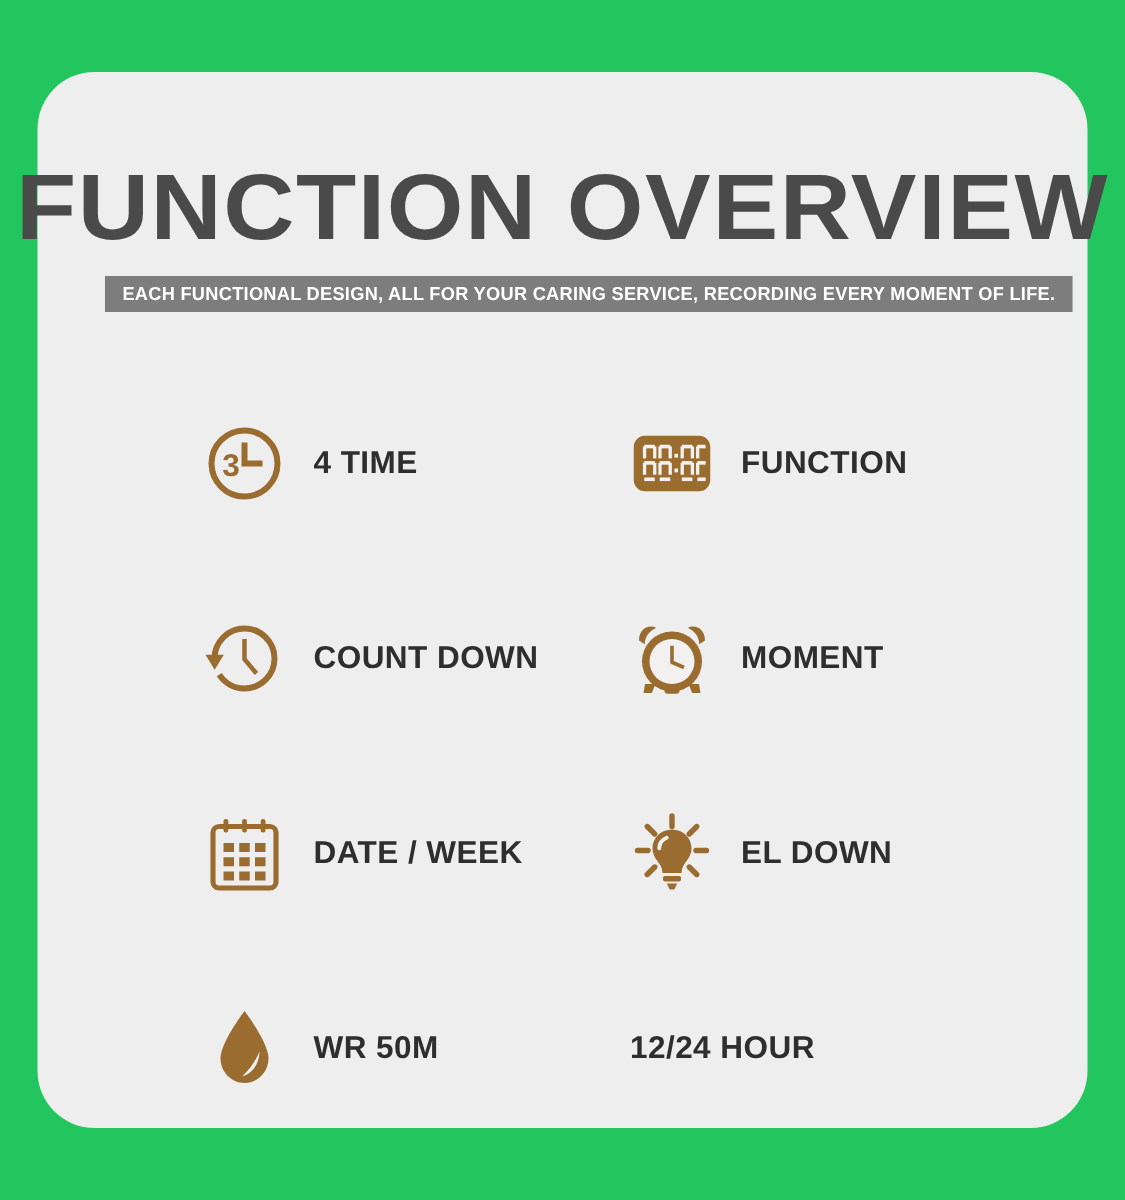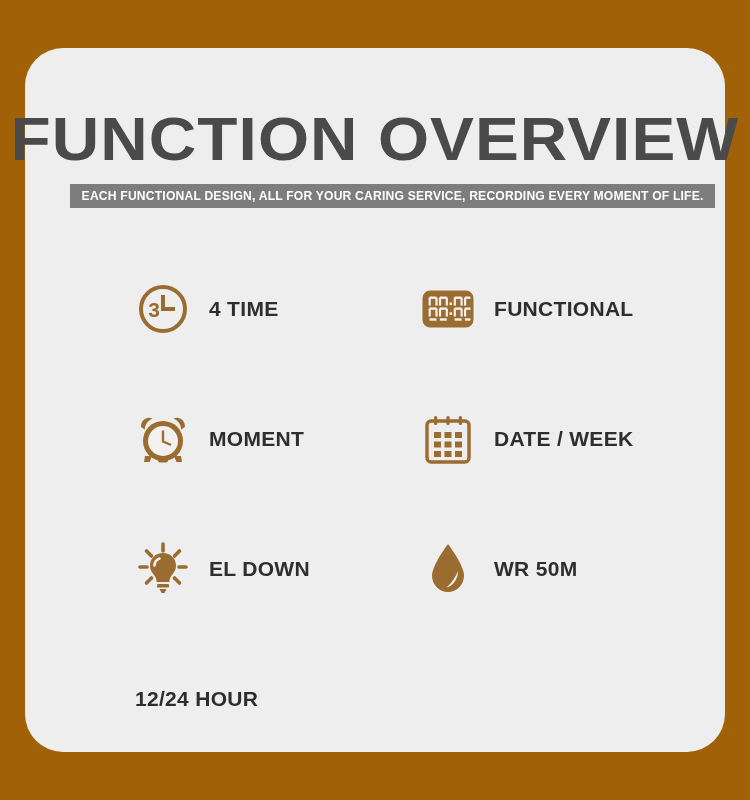--- a/index.html
+++ b/index.html
@@ -11,21 +11,21 @@
     width: 750px;
     height: 800px;
     font-family: "Liberation Sans", sans-serif;
     overflow: hidden;
   }
 
   .page {
     position: relative;
     width: 750px;
     height: 800px;
-    background: #a16207;
+    background: #22c55e;
   }
 
   .card {
     position: absolute;
     left: 25px;
     top: 48px;
     width: 700px;
     height: 704px;
     background: #eeeeee;
     border-radius: 38px;
@@ -183,23 +183,33 @@
               <rect x="44" y="16.6" width="2.2" height="8"></rect>
               <rect x="50.8" y="16.6" width="2.2" height="8"></rect>
               <rect x="44.9" y="26.4" width="7" height="2.4"></rect>
               <rect x="44" y="27.5" width="2.2" height="8"></rect>
               <rect x="50.8" y="27.5" width="2.2" height="8"></rect>
               <rect x="44.9" y="37.3" width="7" height="2.4"></rect>
             </g>
             <rect x="4" y="11" width="48" height="34" rx="6" ry="6" fill="none" stroke="#9a6c30" stroke-width="3"></rect>
           </svg>
         </span>
-        <span class="label">FUNCTIONAL</span>
-      </div>
-
+        <span class="label">FUNCTION</span>
+      </div>
+
+      <div class="feature">
+        <span class="icon">
+          <svg width="56" height="56" viewBox="0 0 56 56">
+            <path d="M8 28 A20 20 0 1 1 28 48 A20 20 0 0 1 11.2 38.8" fill="none" stroke="#9a6c30" stroke-width="4" stroke-linecap="butt"></path>
+            <path d="M2 25.5 L14.2 25.5 L8.1 35.5 Z" fill="#9a6c30"></path>
+            <path d="M28 15 L28 28.5 L36 38" fill="none" stroke="#9a6c30" stroke-width="3" stroke-linecap="butt"></path>
+          </svg>
+        </span>
+        <span class="label">COUNT DOWN</span>
+      </div>
 
       <div class="feature">
         <span class="icon">
           <svg width="56" height="56" viewBox="0 0 56 56">
             <path d="M6 16 C6 8.5 12 5 17.5 7.5 C12.5 10 10 13.5 9.8 18.5 Z" fill="#9a6c30"></path>
             <path d="M50 16 C50 8.5 44 5 38.5 7.5 C43.5 10 46 13.5 46.2 18.5 Z" fill="#9a6c30"></path>
             <circle cx="28" cy="30" r="20" fill="#9a6c30"></circle>
             <circle cx="28" cy="30" r="15" fill="#f2f1ef"></circle>
             <path d="M28 19.5 L28 30.5 L36 34" fill="none" stroke="#9a6c30" stroke-width="2.4" stroke-linecap="butt"></path>
             <path d="M10 45 L17 45 L14.5 51 L9 51 Z" fill="#9a6c30"></path>

